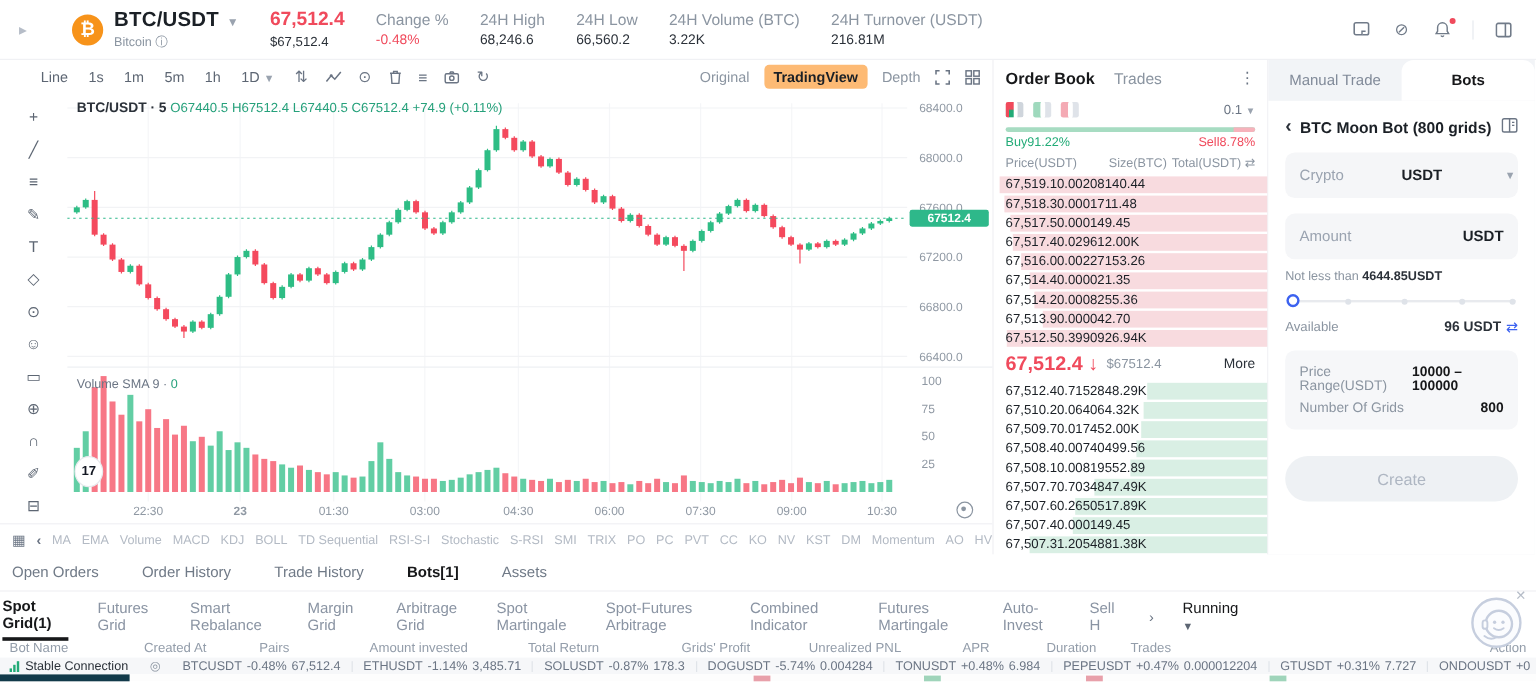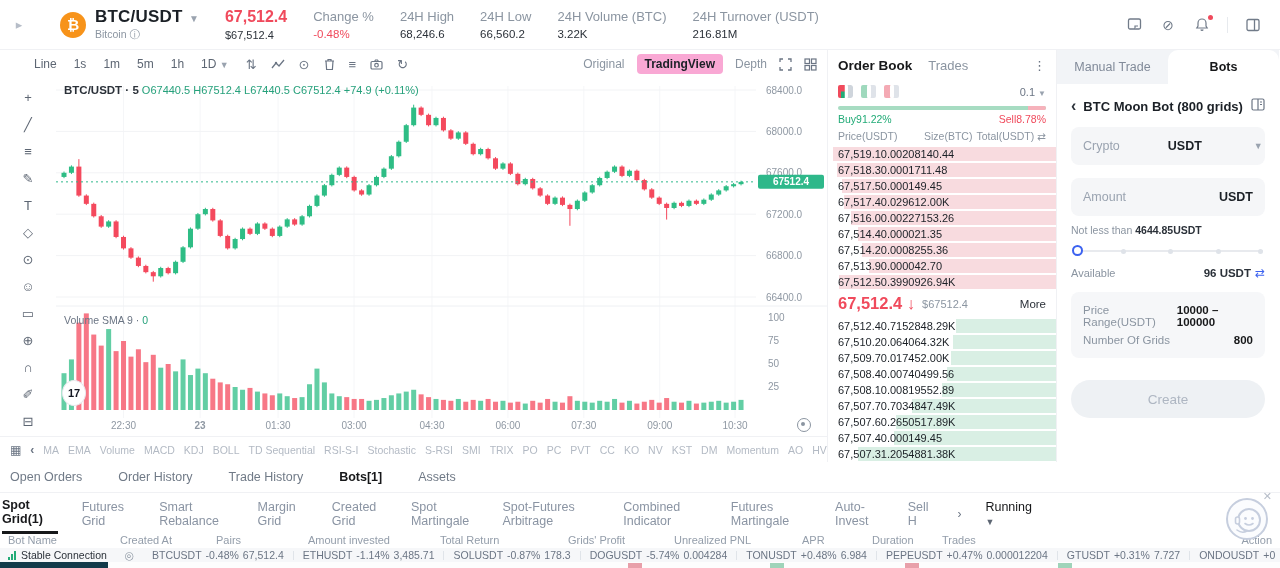--- a/index.html
+++ b/index.html
@@ -30,21 +30,21 @@
 
   
   .main { display:flex; height:412px; }
   .chart-col { width:828px; border-right:1px solid #f0f1f4; display:flex; flex-direction:column; }
   .chart-tb { height:28px; display:flex; align-items:center; padding:0 10px 0 34px; font-size:12px; color:#5d6673; }
   .tf { margin-right:17px; cursor:pointer; white-space:nowrap; }
   .tf .crt { font-size:9px; color:#9aa3af; }
   .tb-ic { margin-right:14px; color:#6b7584; font-size:13px; cursor:pointer; display:flex; align-items:center; }
   .tb-right { margin-left:auto; display:flex; align-items:center; gap:12px; }
   .vmode { color:#8b95a1; cursor:pointer; }
-  .vmode.on { background:#f9a8d4; color:#1b2026; font-weight:bold; padding:3px 8px; border-radius:4px; }
+  .vmode.on { background:#fdba74; color:#1b2026; font-weight:bold; padding:3px 8px; border-radius:4px; }
   .chart-body { position:relative; height:358px; display:flex; }
   .draw-tb { width:56px; display:flex; flex-direction:column; align-items:center; padding-top:12px; gap:11px; }
   .dtool { width:28px; height:16px; color:#5d6673; font-size:13px; text-align:center; cursor:pointer; line-height:16px; }
   #chart-svg { display:block; }
   .ohlc { position:absolute; left:64px; top:6px; font-size:11px; color:#2b3139; }
   .ohlc b { font-size:11.5px; }
   .ohlc .g { color:#26a17b; }
   .vol-lgd { position:absolute; left:64px; top:236px; font-size:10.5px; color:#6b7584; }
   .vol-lgd .g { color:#26a17b; }
   .tv-logo { position:absolute; left:62px; top:302px; width:24px; height:26px; border-radius:50%;
@@ -851,21 +851,21 @@
       <div class="btab">Order History</div>
       <div class="btab">Trade History</div>
       <div class="btab on">Bots[1]</div>
       <div class="btab">Assets</div>
     </div>
   <div class="subtabs" id="subtabs">
       <div class="stab on">Spot Grid(1)</div>
       <div class="stab">Futures Grid</div>
       <div class="stab">Smart Rebalance</div>
       <div class="stab">Margin Grid</div>
-      <div class="stab">Created Grid</div>
+      <div class="stab">Arbitrage Grid</div>
       <div class="stab">Spot Martingale</div>
       <div class="stab">Spot-Futures Arbitrage</div>
       <div class="stab">Combined Indicator</div>
       <div class="stab">Futures Martingale</div>
       <div class="stab">Auto-Invest</div>
       <div class="stab">Sell H</div>
       <div class="stab-chev">›</div>
       <div class="running"><span>Running</span> <span style="font-size: 9px; color: rgb(93, 102, 115);">▼</span></div>
     </div>
   <div class="thead" id="thead">

